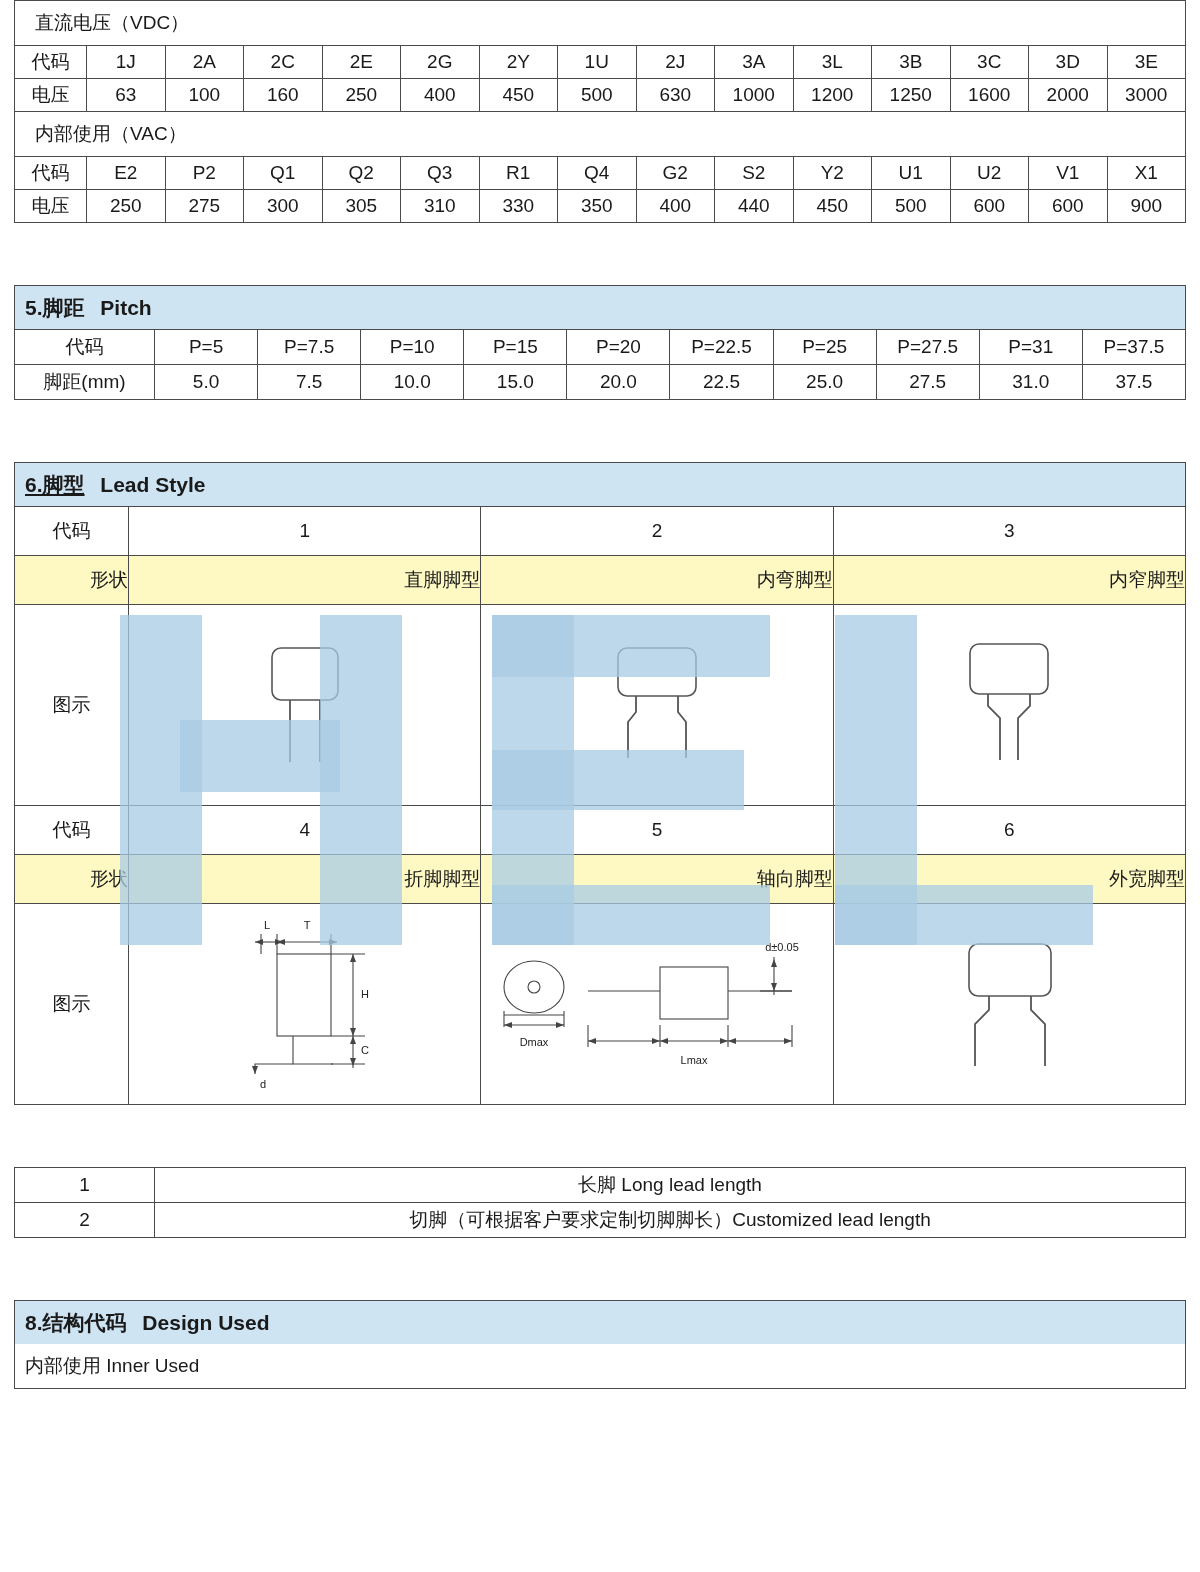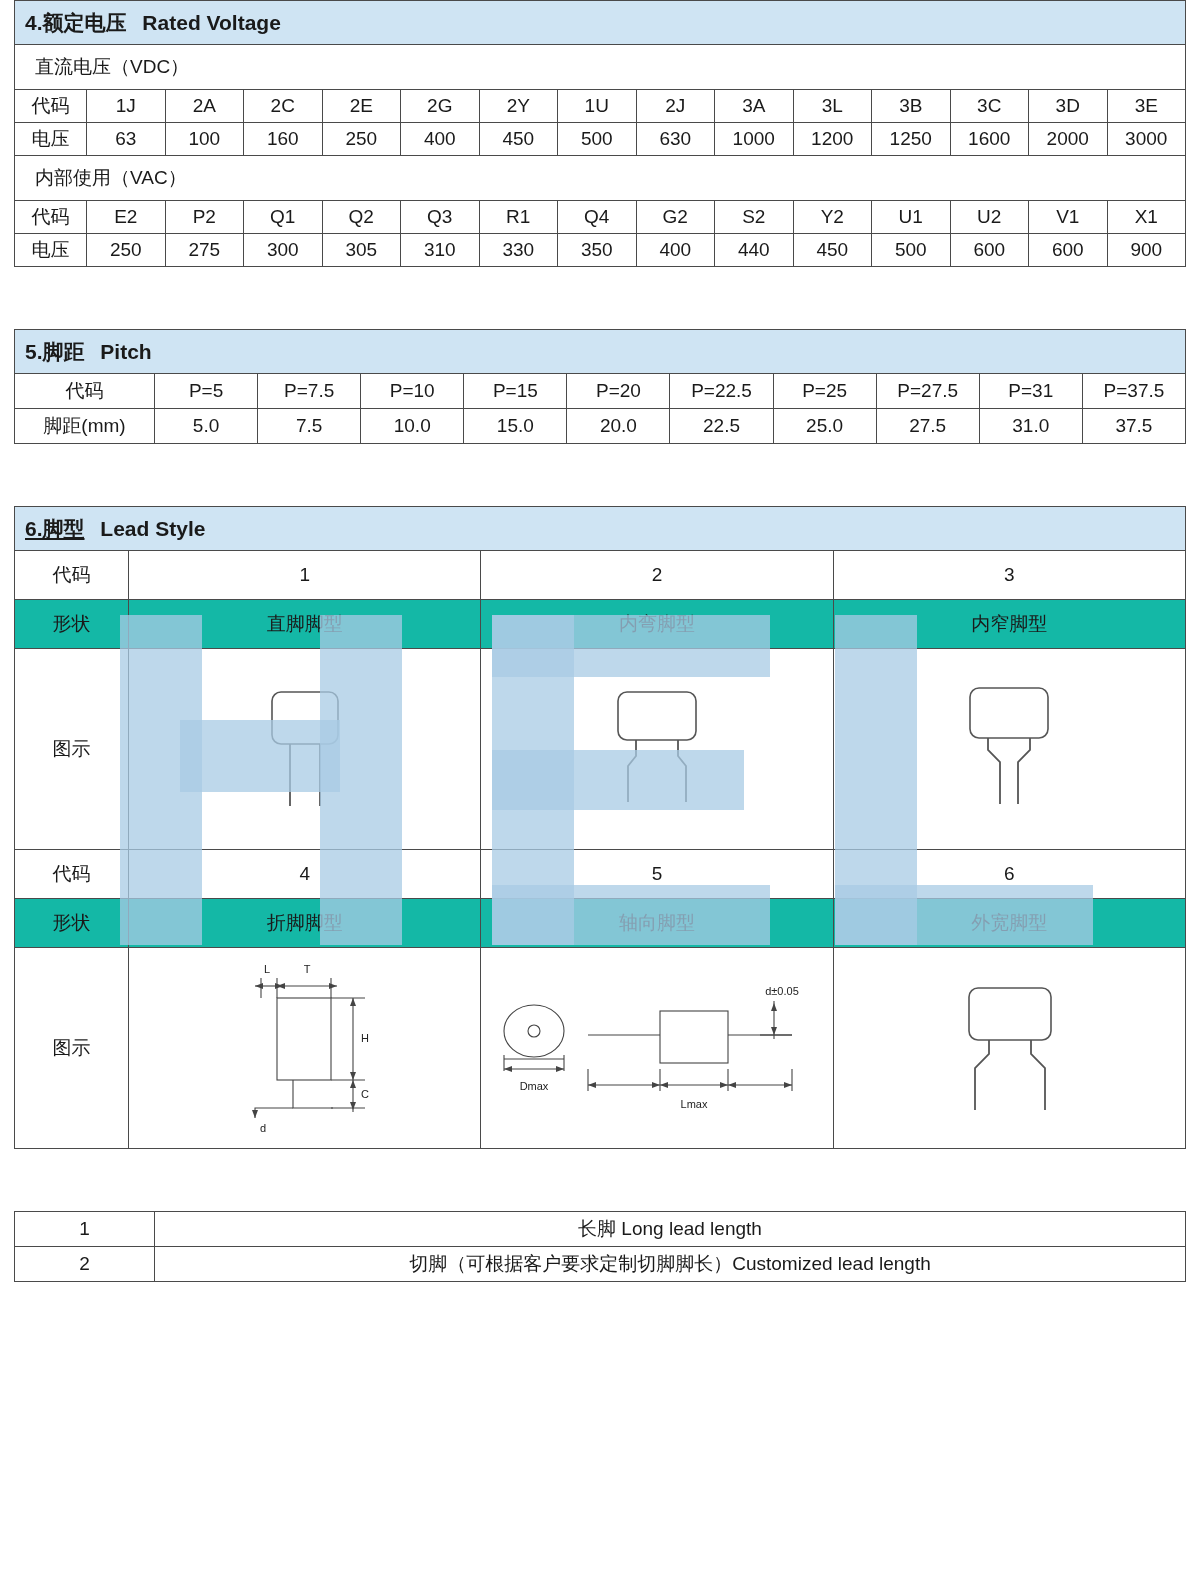--- a/index.html
+++ b/index.html
@@ -32,21 +32,21 @@
   #sec4 td{height:32px;}
   #sec4 .lbl{width:72px;}
 
   
   #sec5 td{height:34px;}
   #sec5 .lbl{width:140px;}
 
   
   #sec6 td{height:34px;}
   #sec6 .lbl{width:114px;}
-  #sec6 .shaperow td{background:#14b8a6;height:48px;}
+  #sec6 .shaperow td{background:#fef9c3;height:48px;text-align:right;}
   #sec6 .coderow td{height:48px;}
   #sec6 .picrow td{height:200px;background:#ffffff;}
   #sec6 .picrow td.lbl{background:#ffffff;}
   #sec6 .picrow2 td{height:200px;}
 
   
   .wm{
     position:absolute;
     left:0;top:0;
     width:1200px;height:1572px;
@@ -84,24 +84,20 @@
       <rect x="492" y="615" width="278" height="62"></rect>
       <rect x="492" y="750" width="252" height="60"></rect>
       <rect x="492" y="885" width="278" height="60"></rect>
 
       <rect x="835" y="615" width="82" height="330"></rect>
       <rect x="835" y="885" width="258" height="60"></rect>
     </g>
   </svg>
 
   <div class="sec">
-    <div class="hdr hdrbox">
-      <span class="cn" style="margin-right: 10px;">4.额定电压</span>
-      <span class="en">Rated Voltage</span>
-    </div>
     <table id="sec4">
       <colgroup>
         <col style="width:72px">
         <col span="14">
       </colgroup>
       <tbody>
         <tr>
           <td class="subhead" colspan="15">直流电压（VDC）</td>
         </tr>
         <tr>
@@ -401,15 +397,22 @@
         <tr>
           <td class="num">2</td>
           <td class="txt">切脚（可根据客户要求定制切脚脚长）Customized lead length</td>
         </tr>
       </tbody>
     </table>
   </div>
 
   <div class="spacer-lg"></div>
 
+  <div class="sec" id="sec8">
+    <div class="hdr hdrbox">
+      <span class="cn" style="margin-right: 10px;">8.结构代码</span>
+      <span class="en">Design Used</span>
+    </div>
+    <div class="inner">内部使用 Inner Used</div>
+  </div>
 
   <div class="spacer"></div>
 </div>
 
 </body></html>

